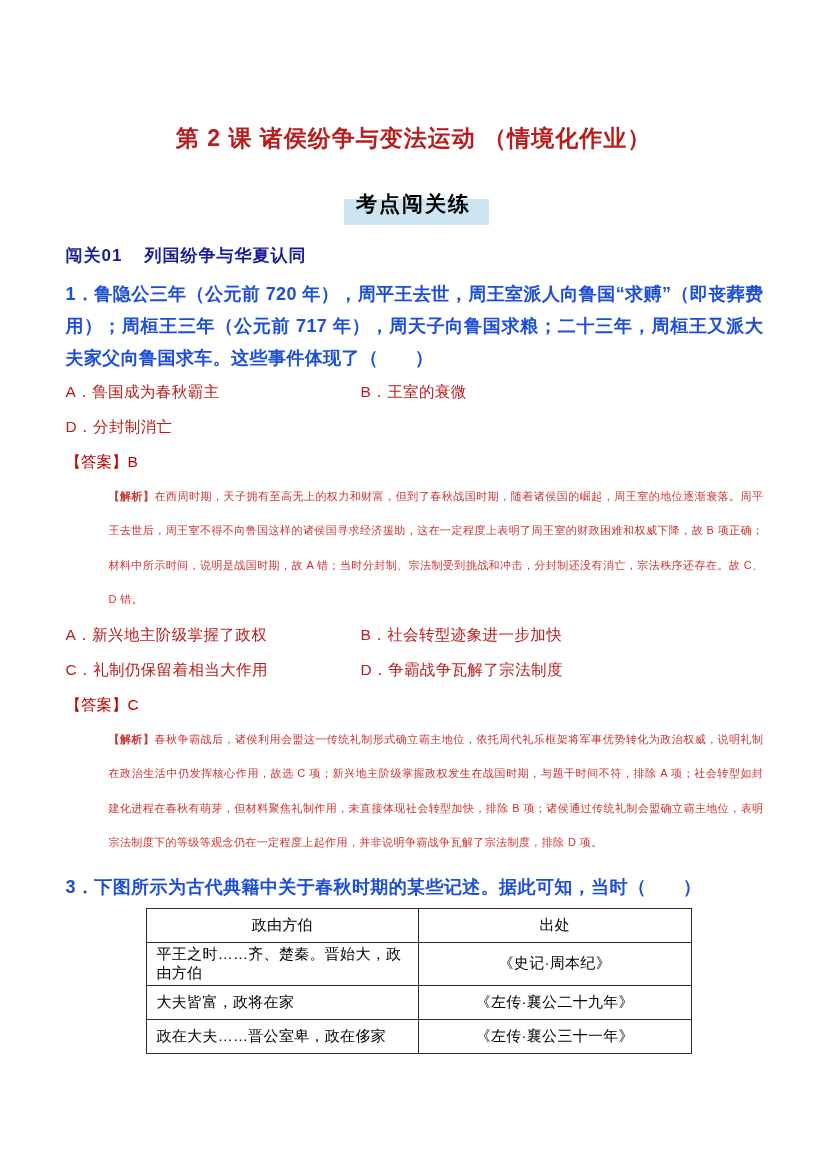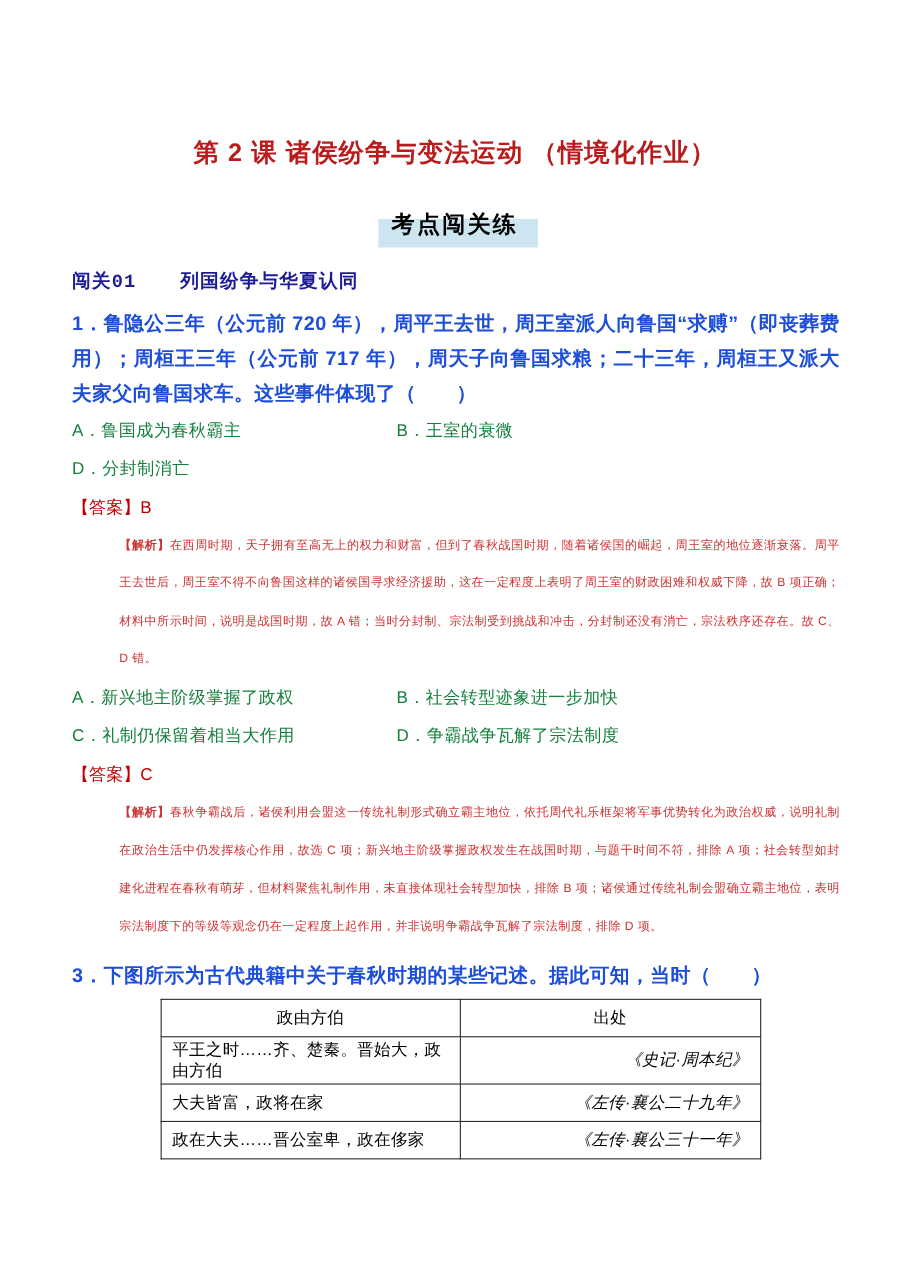--- a/index.html
+++ b/index.html
@@ -58,37 +58,37 @@
     background:var(--banner-bg);
     z-index:-1;
   }
   .unit-heading{
     margin-top:26px;
     font-size:17px;
     font-weight:bold;
     color:var(--heading-blue);
     letter-spacing:1px;
   }
-  .unit-heading .unit-tag{margin-right:40px;font-family:Liberation Mono, monospace;}
+  .unit-heading .unit-tag{margin-right:22px;}
   .stem{
     margin-top:11px;
     font-size:18px;
     line-height:32px;
     text-align:justify;
     letter-spacing:0.4px;
     color:#1d4ed8;
     font-weight:bold;
   }
   .options{
     display:grid;
     grid-template-columns:295px 1fr;
     font-size:15.5px;
     line-height:35px;
     letter-spacing:0.4px;
-    color:#15803d;
+    color:#b91c1c;
   }
   .answer-line{
     font-size:15.5px;
     line-height:35px;
     color:var(--answer-red);
   }
   .answer-line .tag{font-weight:normal;}
   .analysis{
     font-size:11px;
     line-height:34.5px;
@@ -110,21 +110,21 @@
   .source-table th,
   .source-table td{
     border:1.5px solid var(--table-border);
     height:34px;
     padding:2px 10px;
     font-weight:normal;
     letter-spacing:0.3px;
   }
   .source-table th{text-align:center;}
   .source-table td.c1{text-align:left;width:322px;}
-  .source-table td.c2{text-align:right;width:224px;font-style:italic;}
+  .source-table td.c2{text-align:center;width:224px;}
 </style>
 </head>
 <body>
 
 <div class="page">
   <h1 class="doc-title">第 2 课 诸侯纷争与变法运动 （情境化作业）</h1>
 
   <div class="banner-row">
     <span class="banner">考点闯关练</span>
   </div>

